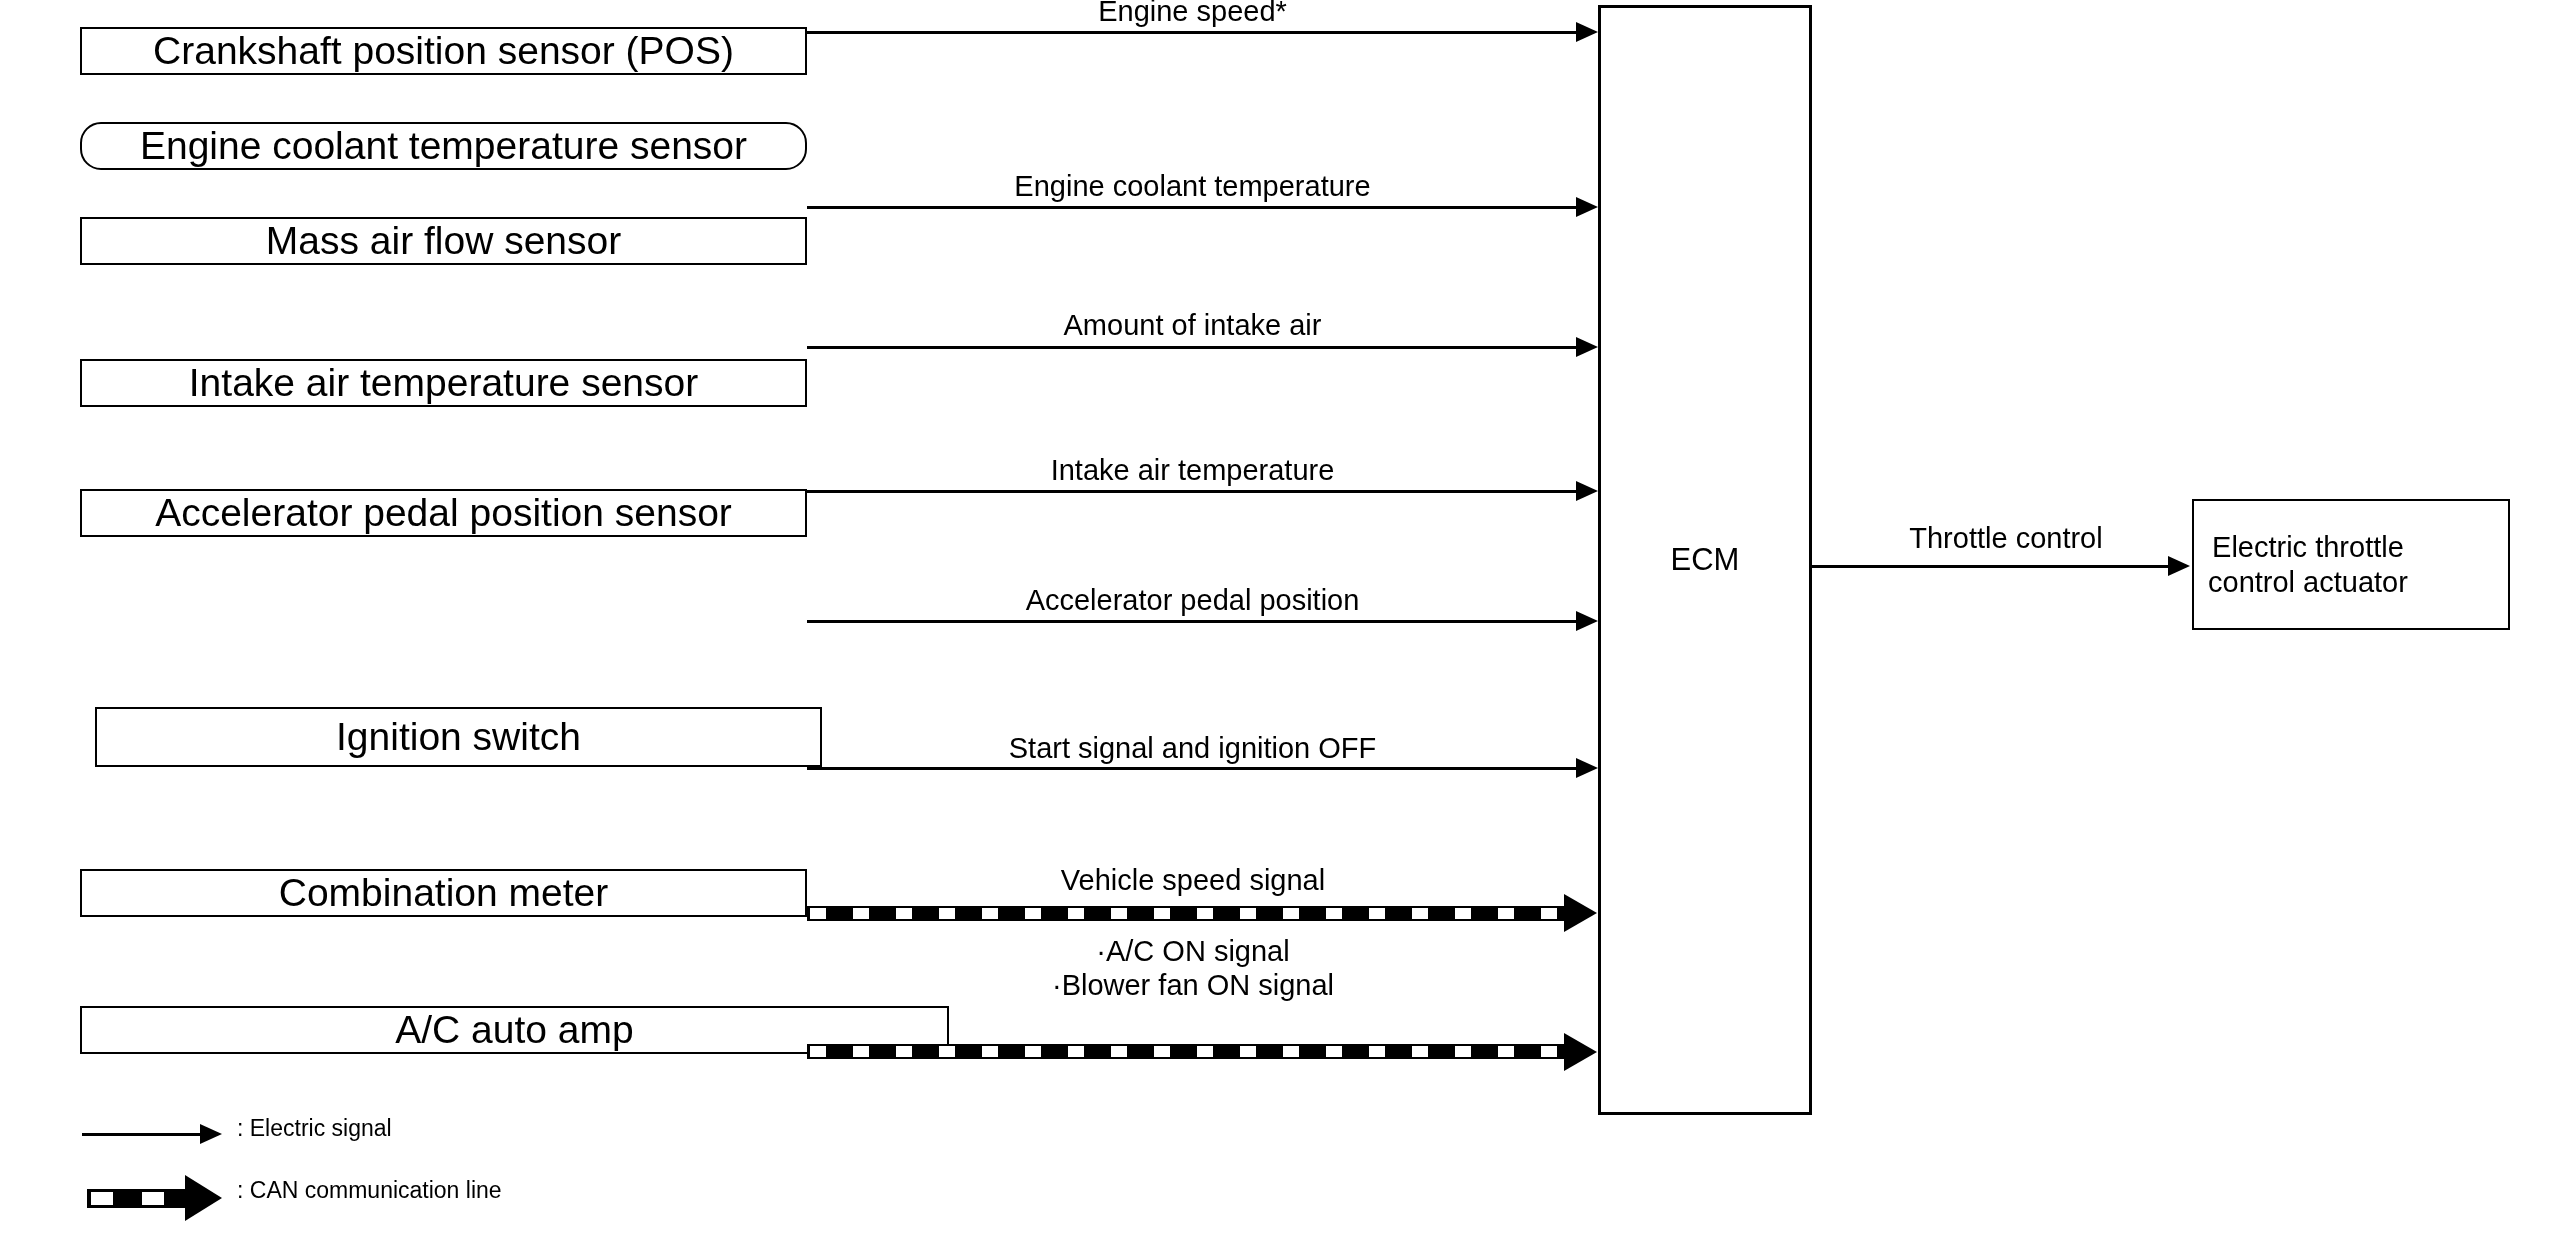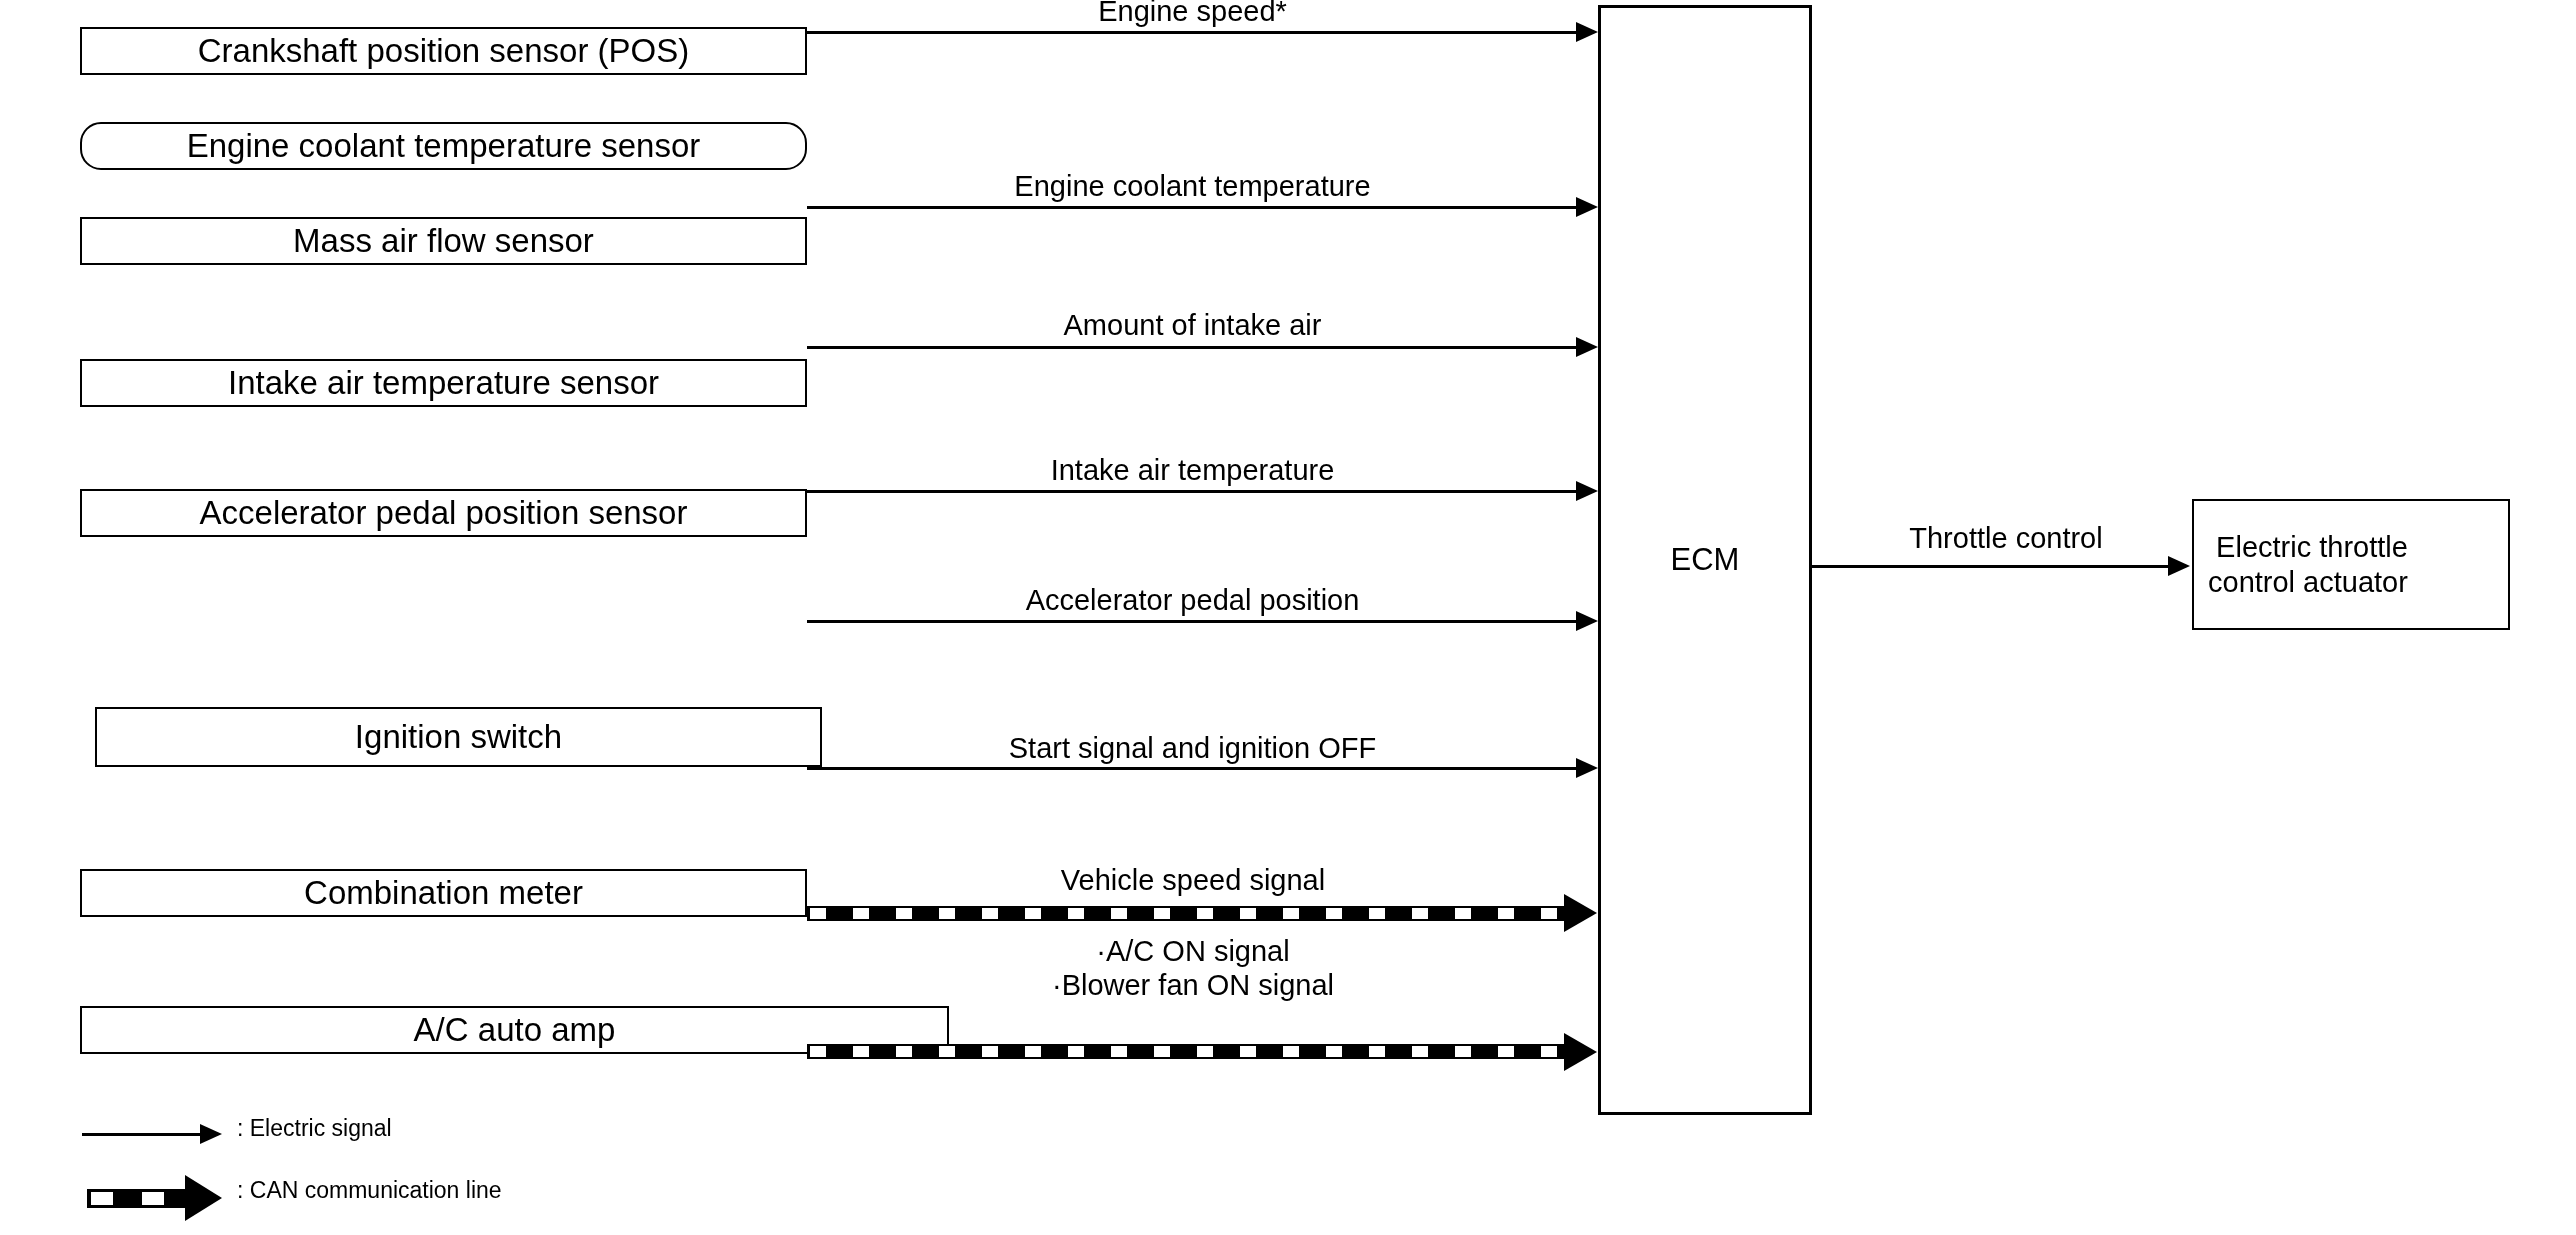--- a/index.html
+++ b/index.html
@@ -1,30 +1,30 @@
 <!DOCTYPE html>
 <html style="font-size:10.2px"><head>
 <meta charset="utf-8">
 <style>
   html,body{margin:0;padding:0;background:#ffffff;}
   body{font-family:"Liberation Sans","DejaVu Sans",sans-serif;color:#000;}
   #canvas{position:relative;width:2576px;height:1235px;background:#fff;overflow:hidden;}
 
   .node{position:absolute;box-sizing:border-box;border:2.6px solid #000;background:#fff;
         display:flex;align-items:center;justify-content:center;}
-  .node .node-label{font-size:33px;line-height:1.12;color:#000;text-align:center;white-space:pre-line;}
+  .node .node-label{font-size:39px;line-height:1.12;color:#000;text-align:center;white-space:pre-line;}
 
   #ecm-box{position:absolute;left:1598px;top:5.1px;width:214px;height:1110px;
            box-sizing:border-box;border:3.2px solid #000;background:#fff;
            display:flex;align-items:center;justify-content:center;}
   #ecm-box .node-label{font-size:31px;}
 
   #actuator-box{left:2192px;top:499px;width:318px;height:131px;
                 justify-content:flex-start;padding-left:14px;}
-  #actuator-box .node-label{text-align:right;font-size:29px;line-height:1.2;}
+  #actuator-box .node-label{text-align:center;font-size:29px;line-height:1.2;}
 
   
   .sig-line{position:absolute;height:2.6px;background:#000;}
   .sig-head{position:absolute;width:0;height:0;
             border-top:10.2px solid transparent;border-bottom:10.2px solid transparent;
             border-left:22px solid #000;}
   .sig-label{position:absolute;font-size:29px;color:#000;white-space:nowrap;text-align:center;}
 
   
   .can-bar{position:absolute;height:15.3px;background:#000;}

